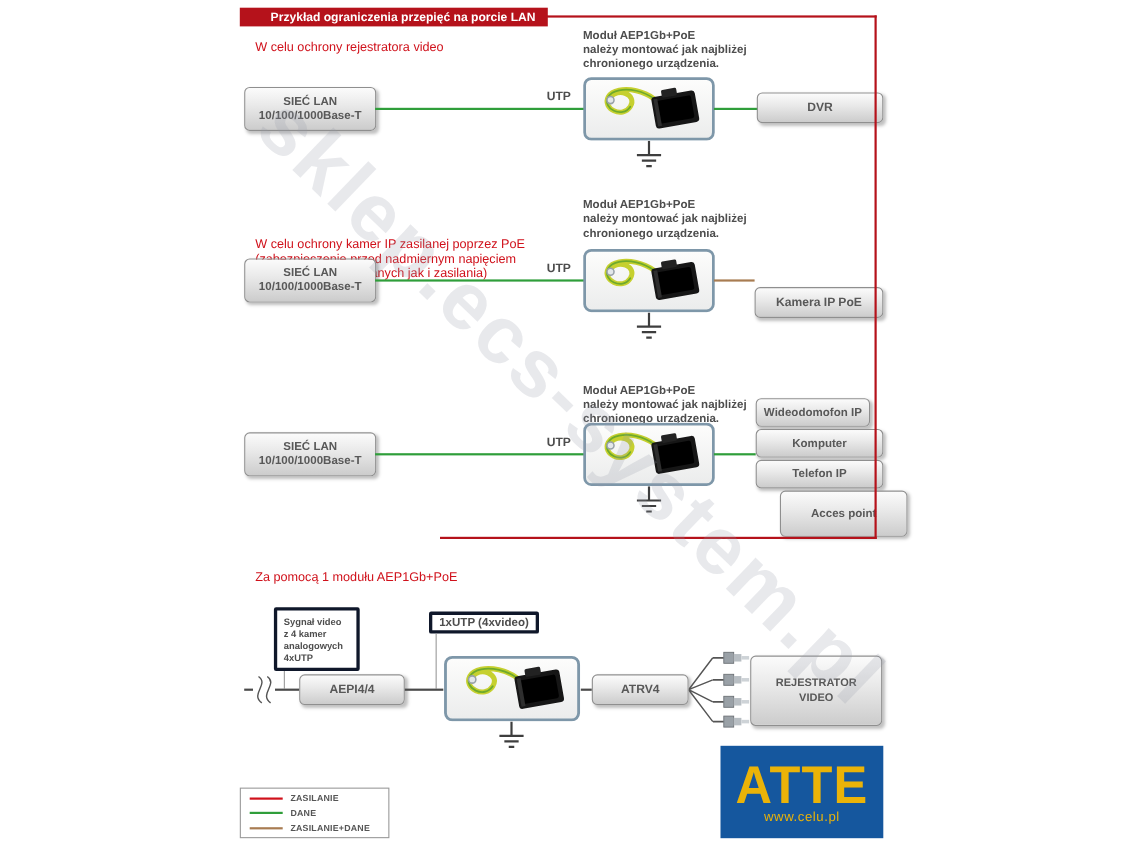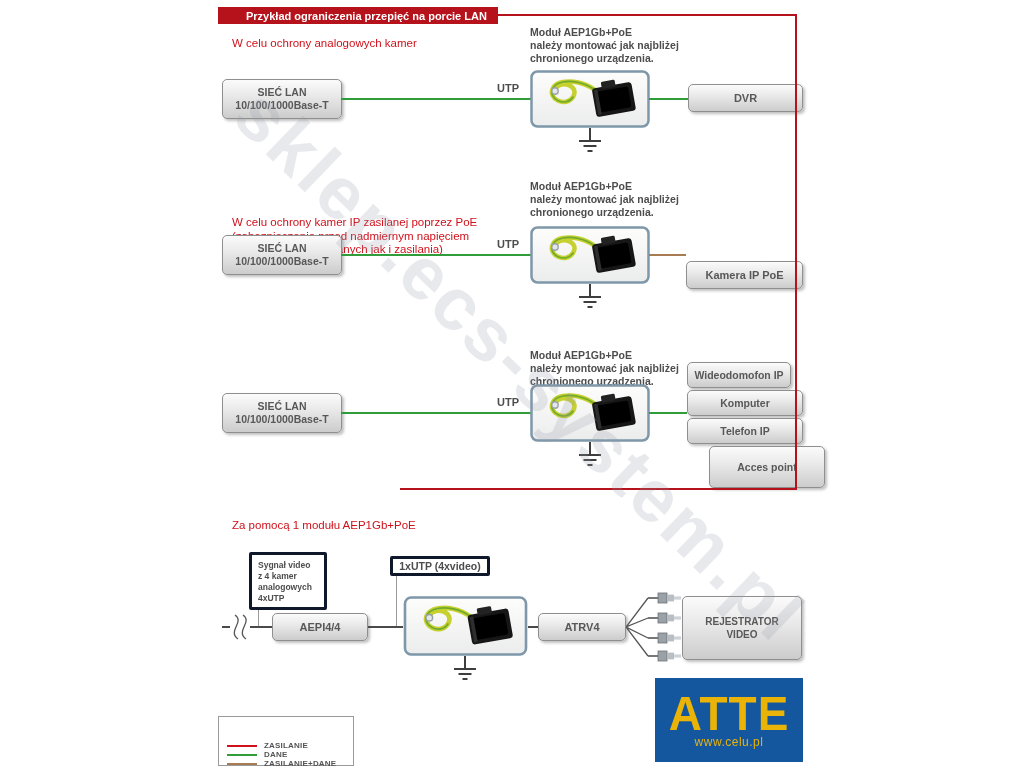--- a/index.html
+++ b/index.html
@@ -35,21 +35,21 @@
   .wire.brown { background:var(--wire-brown,#a87c52); height:2px; }
   .wire.dark  { background:var(--wire-dark,#4a4a4a); height:1.5px; }
   .leader { position:absolute; background:#9a9a9a; width:1px; }
 
   .watermark { position:absolute; left:90px; top:322px; width:860px; text-align:center;
                transform:rotate(44deg); transform-origin:center; font-size:74px; font-weight:bold;
                color:rgba(148,157,167,0.22); letter-spacing:3px; white-space:nowrap;
                z-index:40; pointer-events:none; }
 
   .legend { position:absolute; left:218px; top:716px; width:136px; height:46px; background:#fff;
-            border:1px solid #9a9a9a; padding:24px 8px; display:flex; flex-direction:column;
+            border:1px solid #9a9a9a; padding:4px 8px; display:flex; flex-direction:column;
             justify-content:space-between; z-index:3; }
   .legend-row { display:flex; align-items:center; gap:7px; }
   .legend .sw { width:30px; height:2px; }
   .sw.red { background:var(--text-red,#d0111b); }
   .sw.green { background:var(--wire-green,#2f9e3a); }
   .sw.brown { background:var(--wire-brown,#a87c52); }
   .legend .lbl { font-size:8px; font-weight:bold; color:#555; letter-spacing:.2px; }
 
   .logo { position:absolute; left:655px; top:678px; width:148px; height:84px;
           background:var(--atte-blue,#15579e); color:#eab308; display:flex; flex-direction:column;
@@ -100,21 +100,21 @@
       </g>
     </defs>
   </svg>
 
   <div class="watermark">sklep.ecs-system.pl</div>
 
   <div class="banner" style="left:218px; top:7px;padding-left:28px;">Przykład ograniczenia przepięć na porcie LAN</div>
   <div class="redline" style="left:400px; top:14px; width:397px; height:2px;"></div>
   <div class="redline" style="left:795px; top:14px; width:2px; height:476px;"></div>
 
-  <div class="caption" style="left:232px; top:37px;">W celu ochrony analogowych kamer</div>
+  <div class="caption" style="left:232px; top:37px;">W celu ochrony rejestratora video</div>
   <div class="note" style="left:530px; top:26px;">Moduł AEP1Gb+PoE
 należy montować jak najbliżej
 chronionego urządzenia.</div>
   <div class="gbox" style="left:222px; top:79px; width:120px; height:40px;">SIEĆ LAN
 10/100/1000Base-T</div>
   <div class="wire green" style="left:341px; top:98px; width:190px;"></div>
   <div class="utp" style="left:497px; top:82px;">UTP</div>
   <svg class="abs" style="left:530px; top:70px;" width="120" height="58" viewBox="0 0 120 58">
       <use href="#module-art"></use>
     </svg>

